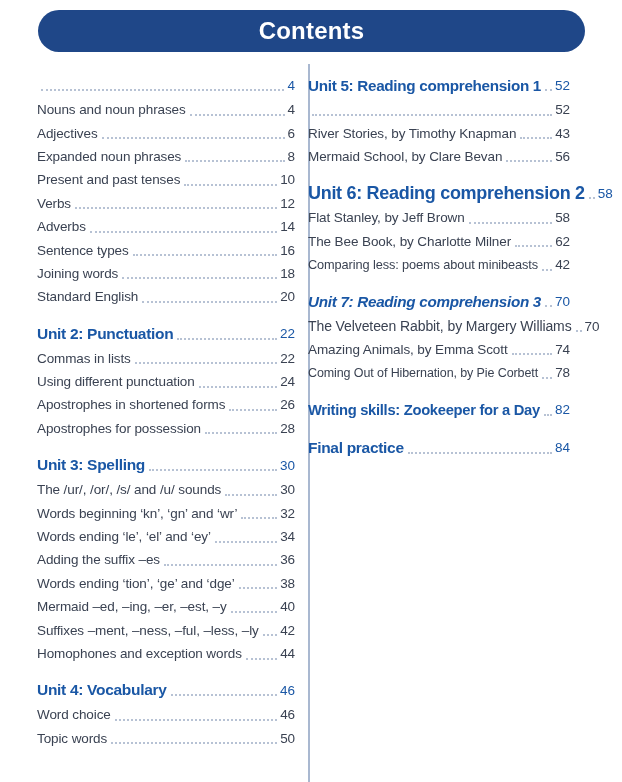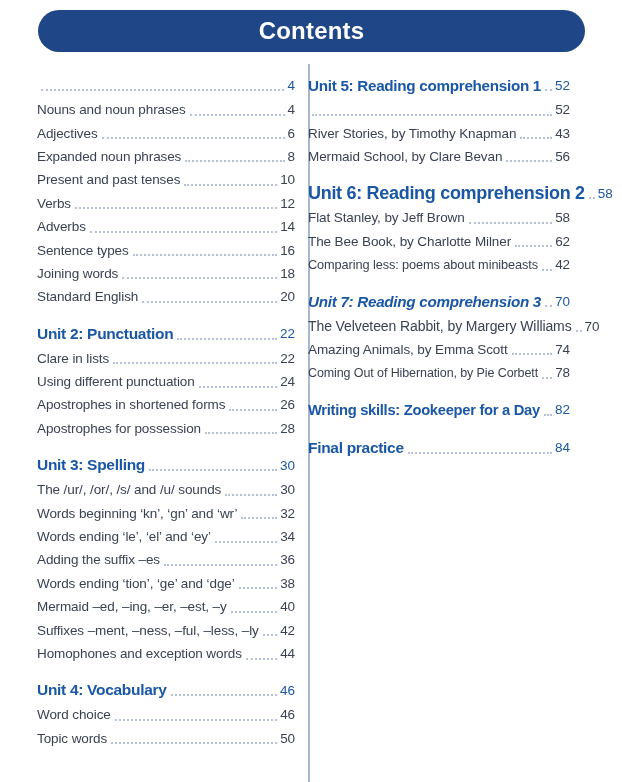--- a/index.html
+++ b/index.html
@@ -130,21 +130,21 @@
           <span class="page-num">20</span>
         </div>
       </div>
       <div class="section">
         <div class="row heading">
           <span class="label">Unit 2: Punctuation</span>
           <span class="leader"></span>
           <span class="page-num">22</span>
         </div>
         <div class="row">
-          <span class="label">Clare in lists</span>
+          <span class="label">Commas in lists</span>
           <span class="leader"></span>
           <span class="page-num">22</span>
         </div>
         <div class="row">
           <span class="label">Using different punctuation</span>
           <span class="leader"></span>
           <span class="page-num">24</span>
         </div>
         <div class="row">
           <span class="label">Apostrophes in shortened forms</span>

